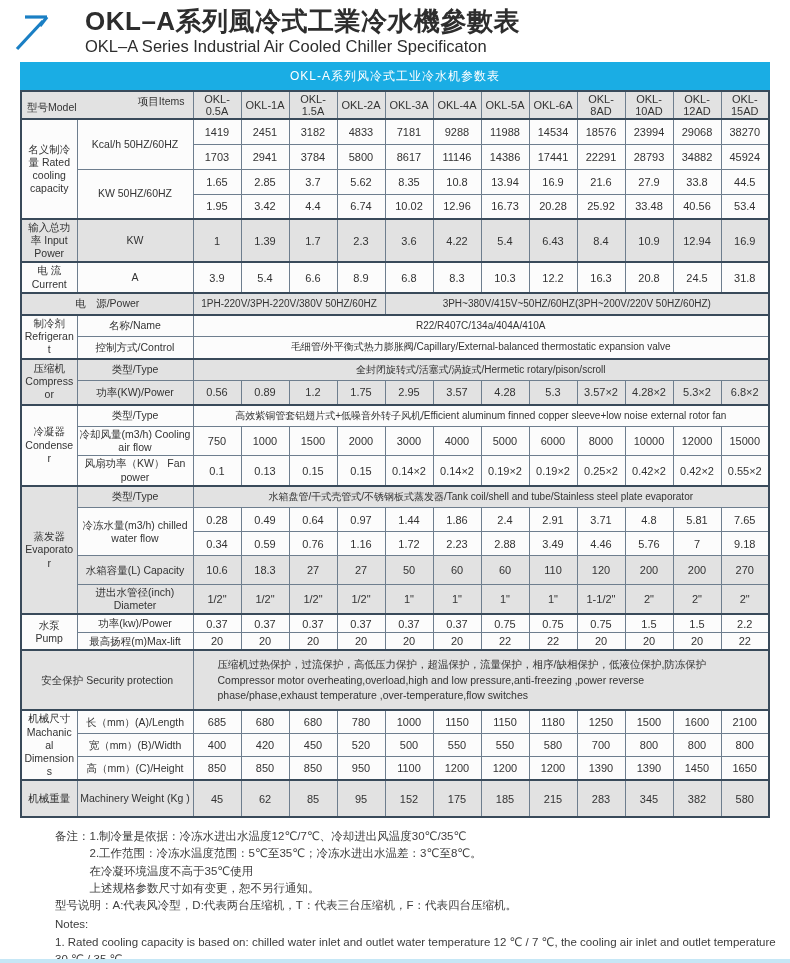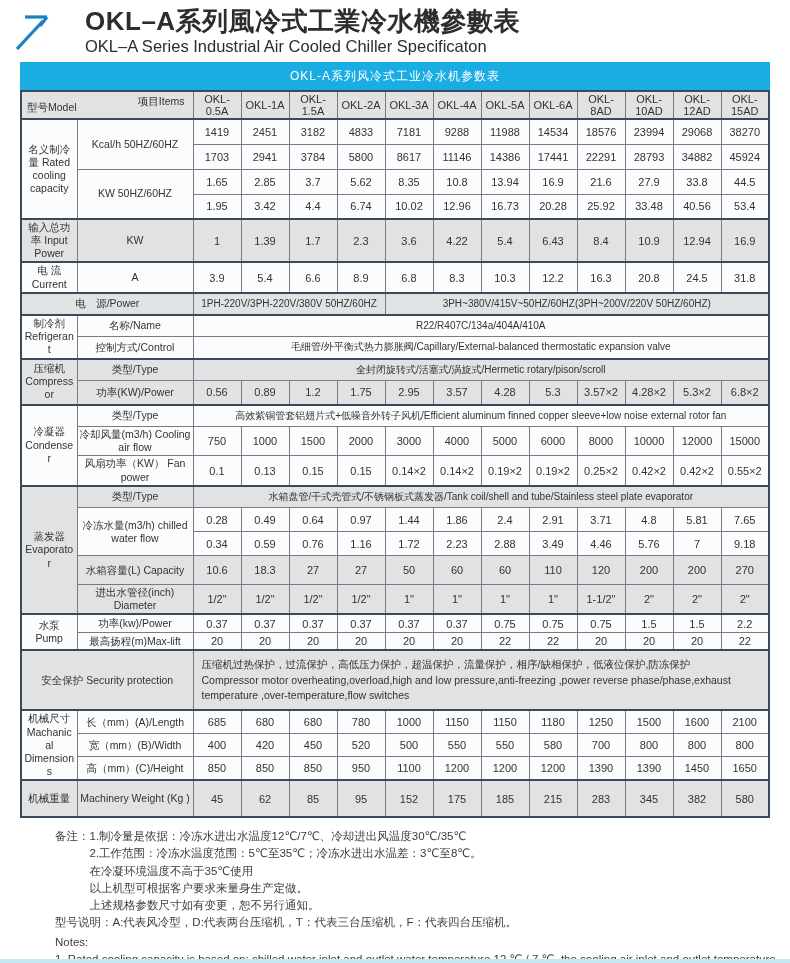--- a/index.html
+++ b/index.html
@@ -26,21 +26,21 @@
   }
   td{
     border:1px solid #6e7e8e;text-align:center;vertical-align:middle;
     padding:1px 2px;color:#333;overflow:hidden;word-wrap:break-word;
   }
   tr.gray td{background:#e2e2e2;}
   tr.white td{background:#fcfcfc;}
   tr.gs td{border-top:2px solid #394a5a;}
   .long{font-size:10px;}
   .lbl{font-size:10.5px;line-height:1.25;}
-  .security-text{text-align:left;padding:3px 8px;font-size:10.5px;line-height:1.5;}
+  .security-text{text-align:left;padding:3px 24px;font-size:10.5px;line-height:1.5;}
   
   .rh28{height:28px}.rh25{height:25px}.rh22{height:22px}.rh24{height:24px}
   .rh29{height:29px}.rh18{height:18px}.rh60{height:60px}.rh21{height:21px}.rh37{height:37px}
   
   .corner{
     position:relative;padding:7px;
     background-image:linear-gradient(to bottom right,
       transparent calc(50% - 0.8px),#6e7e8e calc(50% - 0.8px),
       #6e7e8e calc(50% + 0.8px),transparent calc(50% + 0.8px));
   }
@@ -426,16 +426,16 @@
         <td>185</td>
         <td>215</td>
         <td>283</td>
         <td>345</td>
         <td>382</td>
         <td>580</td>
       </tr>
   </tbody>
 </table>
 
-<div class="notes"><div>备注：1.制冷量是依据：冷冻水进出水温度12℃/7℃、冷却进出风温度30℃/35℃</div><div>　　　2.工作范围：冷冻水温度范围：5℃至35℃；冷冻水进出水温差：3℃至8℃。</div><div>　　　在冷凝环境温度不高于35℃使用</div><div>　　　以上机型可根据客户要求来量身生产定做。</div><div>　　　上述规格参数尺寸如有变更，恕不另行通知。</div><div>型号说明：A:代表风冷型，D:代表两台压缩机，T：代表三台压缩机，F：代表四台压缩机。</div></div>
+<div class="notes"><div>备注：1.制冷量是依据：冷冻水进出水温度12℃/7℃、冷却进出风温度30℃/35℃</div><div>　　　2.工作范围：冷冻水温度范围：5℃至35℃；冷冻水进出水温差：3℃至8℃。</div><div>　　　在冷凝环境温度不高于35℃使用</div><div>　　　上述规格参数尺寸如有变更，恕不另行通知。</div><div>型号说明：A:代表风冷型，D:代表两台压缩机，T：代表三台压缩机，F：代表四台压缩机。</div></div>
 <div class="notes notes-en"><div>Notes:</div><div>1. Rated cooling capacity is based on: chilled water inlet and outlet water temperature 12 ℃ / 7 ℃, the cooling air inlet and outlet temperature 30 ℃ / 35 ℃</div></div>
 
 <div class="footer-strip"></div>
 
 </body></html>

